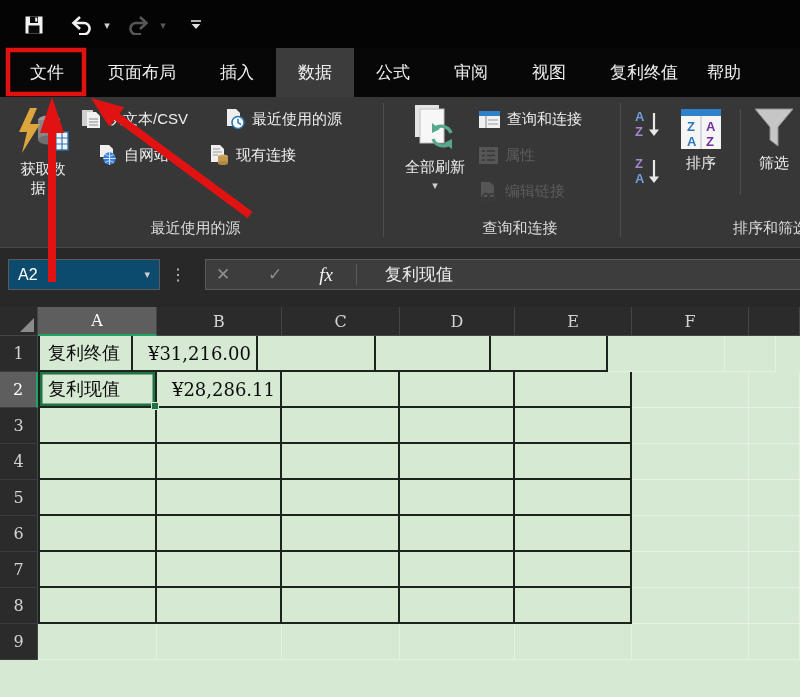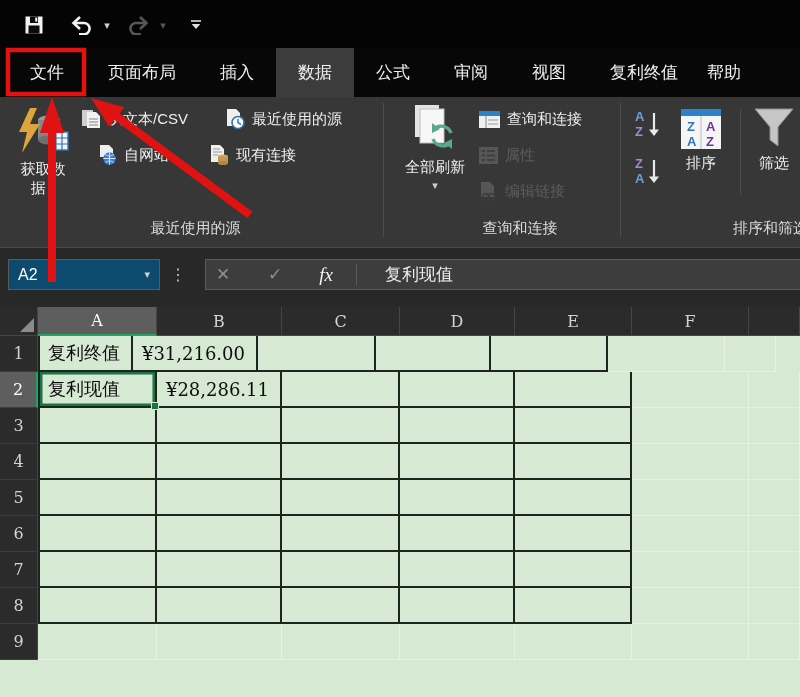--- a/index.html
+++ b/index.html
@@ -53,21 +53,21 @@
   .rowhdr{width:38px;background:#2b2b2b;color:#d3d3d3;font-family:"DejaVu Serif","Liberation Serif",serif;font-size:16px;
           display:flex;align-items:center;justify-content:center;border-right:1px solid #454545;border-bottom:1px solid #3d3d3d;box-sizing:border-box;flex:none;}
   .rowhdr.sel{background:#5e5e5e;color:#fff;border-right:2px solid #21a366;}
   .cell{position:relative;box-sizing:border-box;flex:none;display:flex;align-items:center;
         font-family:"DejaVu Serif","Liberation Serif",serif;font-size:18px;color:#0d0d0d;background:#d6e9d2;}
   .cell.light{border-right:1px solid #e7f1e3;border-bottom:1px solid #e7f1e3;}
   .cell.bordered{border-right:2px solid #1d231d;border-bottom:2px solid #1d231d;}
   .cell.bordered.fc{border-left:2px solid #1d231d;}
   .cell.selectedcell{box-shadow:inset 0 0 0 2.5px #1f7244;z-index:2;}
   .cell .al{padding-left:8px;}
-  .cell .ar{margin-left:auto;padding-right:11px;}
+  .cell .ar{margin-left:auto;padding-right:5px;}
   .handle{position:absolute;right:-4px;bottom:-4px;width:8px;height:8px;background:#1f7244;border:1.5px solid #d6e9d2;box-sizing:border-box;z-index:3;}
 
   
   .anno{position:absolute;top:0;left:0;pointer-events:none;z-index:90;}
 </style>
 </head>
 <body>
 
 <div id="screen">
 

